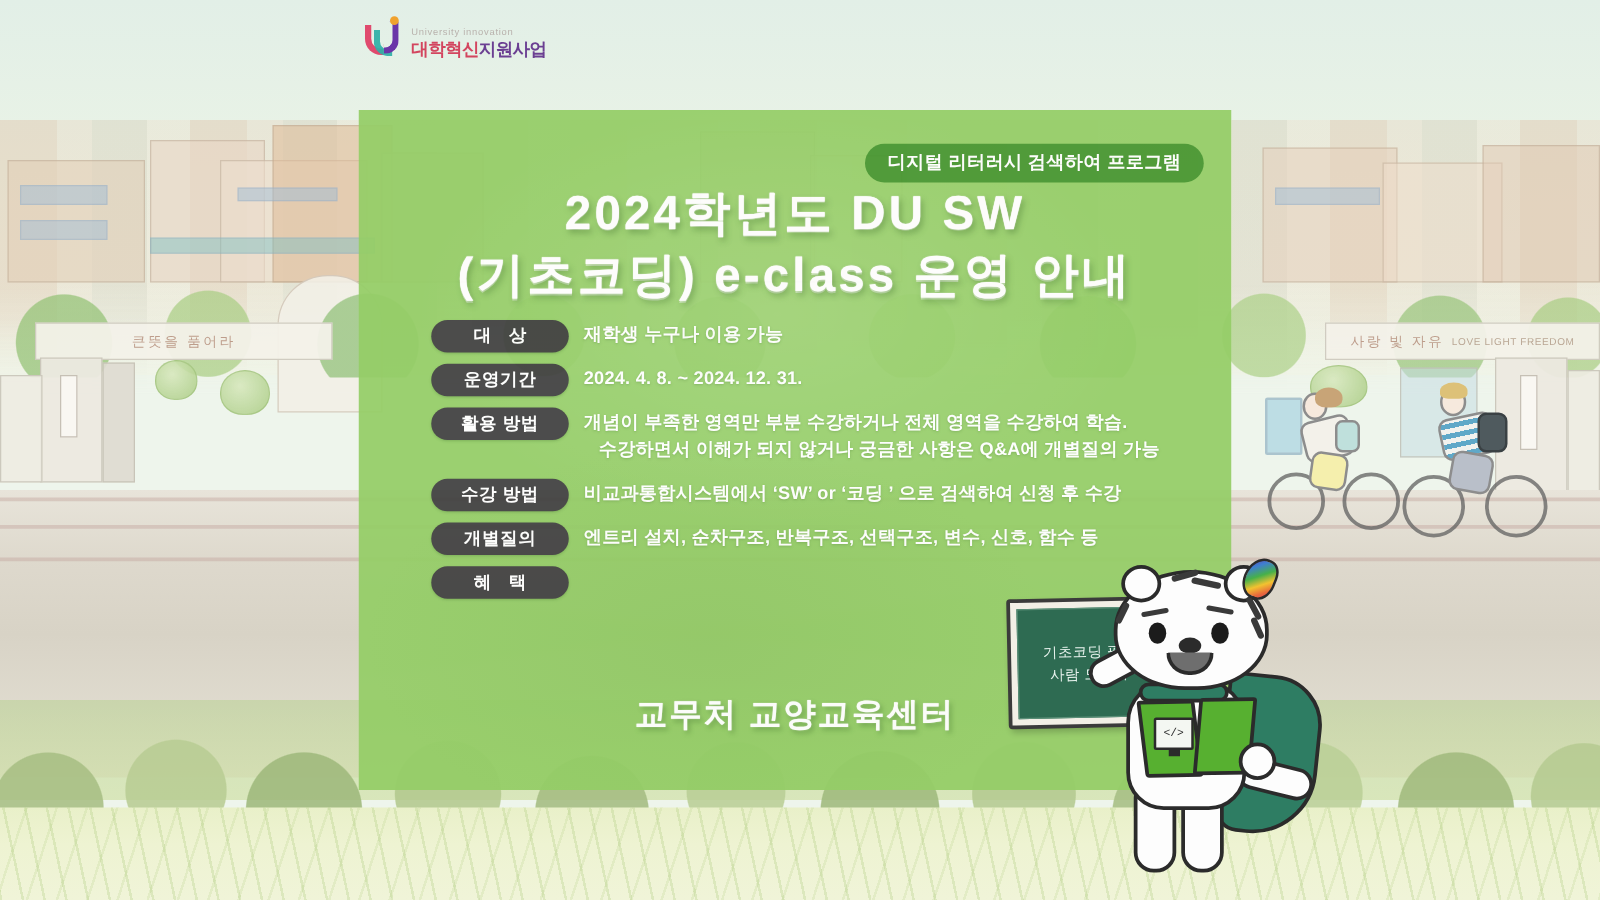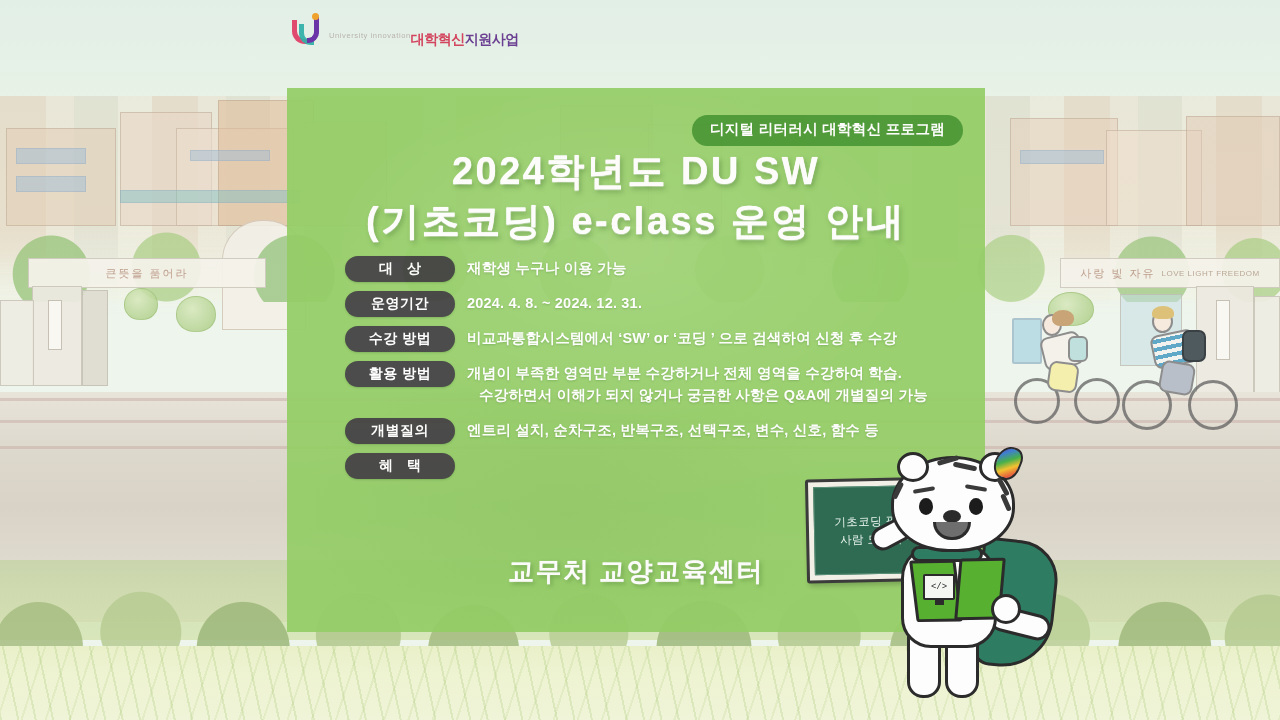--- a/index.html
+++ b/index.html
@@ -227,21 +227,21 @@
   }
   .logo-mark .u-right {
     position:absolute; left:15px; top:3px; width:12px; height:26px;
     border:5px solid #6b35a8; border-top:none; border-left:none;
     border-radius:0 0 11px 0;
   }
   .logo-mark .dot {
     position:absolute; left:20px; top:-1px; width:7px; height:7px;
     border-radius:50%; background:#f0a22e;
   }
-  .logo-text { display:flex; line-height:1; }
+  .logo-text { display:flex; flex-direction:column; line-height:1; }
   .logo-en { font-size:7.5px; color:#b9b2ad; letter-spacing:.6px; margin-bottom:3px; }
   .logo-kr { font-size:14px; font-weight:bold; letter-spacing:-.5px; }
   .logo-kr .k1 { color:#d3455f; }
   .logo-kr .k2 { color:#6b3f92; }
 
   
   .board {
     position:absolute; left:806px; top:478px; width:144px; height:104px;
     background:#f2efe6;
     border:3px solid #3b3b3b;
@@ -364,59 +364,59 @@
       <div class="logo-en">University innovation</div>
       <div class="logo-kr">
         <span class="k1">대학혁신</span><span class="k2">지원사업</span>
       </div>
     </div>
   </div>
 
   <div class="panel">
     <div class="panel-wash"></div>
 
-    <div class="badge">디지털 리터러시 대학혁신 프로그램</div>
+    <div class="badge">디지털 리터러시 검색하여 프로그램</div>
 
     <div class="title-wrap">
       <div class="title-line">2024학년도 DU SW</div>
       <div class="title-line">(기초코딩) e-class 운영 안내</div>
     </div>
 
     <div class="info">
 
       <div class="row">
         <div class="pill spaced">대상</div>
         <div class="rowtext">
           <span>재학생 누구나 이용 가능</span>
         </div>
       </div>
 
       <div class="row">
         <div class="pill">운영기간</div>
         <div class="rowtext">
           <span>2024. 4. 8. ~ 2024. 12. 31.</span>
-        </div>
-      </div>
-
-      <div class="row">
-        <div class="pill">수강 방법</div>
-        <div class="rowtext">
-          <span>비교과통합시스템에서 ‘SW’ or ‘코딩 ’ 으로 검색하여 신청 후 수강</span>
         </div>
       </div>
 
       <div class="row tall">
         <div class="pill">활용 방법</div>
         <div class="rowtext">
           <span>개념이 부족한 영역만 부분 수강하거나 전체 영역을 수강하여 학습.</span>
           <span class="l2">수강하면서 이해가 되지 않거나 궁금한 사항은 Q&amp;A에 개별질의 가능</span>
         </div>
       </div>
 
       <div class="row">
+        <div class="pill">수강 방법</div>
+        <div class="rowtext">
+          <span>비교과통합시스템에서 ‘SW’ or ‘코딩 ’ 으로 검색하여 신청 후 수강</span>
+        </div>
+      </div>
+
+      <div class="row">
         <div class="pill">개별질의</div>
         <div class="rowtext">
           <span>엔트리 설치, 순차구조, 반복구조, 선택구조, 변수, 신호, 함수 등</span>
         </div>
       </div>
 
       <div class="row">
         <div class="pill spaced">혜택</div>
       </div>
 

